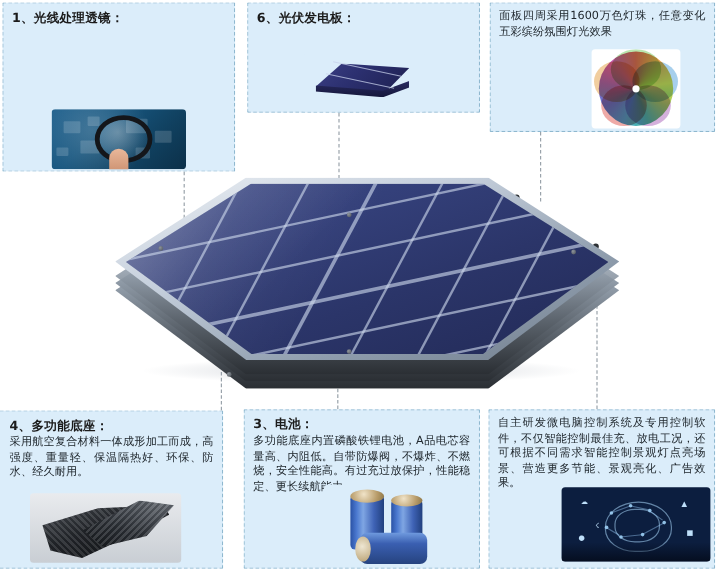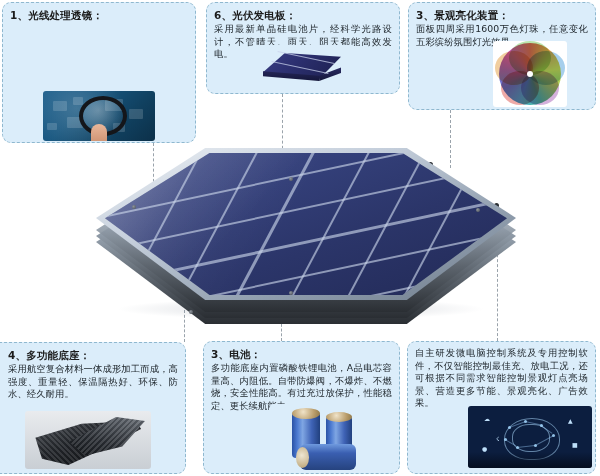--- a/index.html
+++ b/index.html
@@ -10,21 +10,21 @@
     overflow:hidden;
     position:relative;
   }
   #stage{position:absolute;left:0;top:0;width:600px;height:476px;}
 
   
   .callout{
     position:absolute;
     background:#dbedfa;
     border:1px dashed #8fb8cf;
-    border-radius:9px;
+    border-radius:1px;
     box-sizing:border-box;
     padding:5px 7px 12px 7px;
   }
   .callout .title{
     font-weight:bold;
     font-size:10.5px;
     color:#1b1b1b;
     letter-spacing:.2px;
     line-height:14px;
     margin:0 0 1px 0;
@@ -202,35 +202,33 @@
       <div class="sq" style="left:86px;top:18px;width:14px;height:10px;"></div>
       <div class="sq" style="left:70px;top:32px;width:12px;height:9px;"></div>
       <div class="sq" style="left:4px;top:32px;width:10px;height:7px;"></div>
       <div class="ring" style="left:36px;top:5px;width:40px;height:32px;"></div>
       <div class="finger" style="left:48px;top:33px;"></div>
     </div>
   </div>
 
   <div class="callout" style="left:206px;top:2px;width:194px;height:92px;">
     <div class="title">6、光伏发电板：</div>
-    <div class="body">采用最新单晶硅电池片，经科学光路设计，不管晴天、雨天、阴天都能高效发电。</div>
     <div class="pic pic-cell" style="left:44px;top:42px;width:104px;height:48px;background:#dbedfa;">
       <div class="cell-top" style="left:12px;top:8px;width:78px;height:26px;
            clip-path:polygon(28% 0%, 100% 14%, 72% 100%, 0% 74%);"></div>
       <div class="cell-side" style="left:12px;top:22px;width:78px;height:14px;
            clip-path:polygon(0% 30%, 72% 62%, 72% 100%, 0% 66%);"></div>
       <div class="cell-side" style="left:12px;top:22px;width:78px;height:14px;
            clip-path:polygon(72% 62%, 100% 4%, 100% 42%, 72% 100%);"></div>
       <div class="cell-line" style="left:26px;top:12px;width:58px;height:1px;transform:rotate(12deg);"></div>
       <div class="cell-line" style="left:20px;top:22px;width:58px;height:1px;transform:rotate(12deg);"></div>
     </div>
   </div>
 
   <div class="callout" style="left:408px;top:2px;width:188px;height:108px;">
-    <div class="title">3、景观亮化装置：</div>
     <div class="body">面板四周采用1600万色灯珠，任意变化五彩缤纷氛围灯光效果</div>
     <div class="pic pic-wheel" style="left:84px;top:38px;width:74px;height:66px;">
       <div class="hub" style="left:6px;top:2px;width:62px;height:62px;"></div>
       <div class="petal" style="left:16px;top:0px;width:42px;height:34px;background:#7fd06a;"></div>
       <div class="petal" style="left:34px;top:10px;width:38px;height:34px;background:#5ea8dd;"></div>
       <div class="petal" style="left:28px;top:30px;width:38px;height:34px;background:#b06ec0;"></div>
       <div class="petal" style="left:8px;top:30px;width:38px;height:34px;background:#e0645f;"></div>
       <div class="petal" style="left:2px;top:10px;width:38px;height:34px;background:#e6a64f;"></div>
       <div class="core" style="left:34px;top:30px;width:6px;height:6px;"></div>
     </div>

